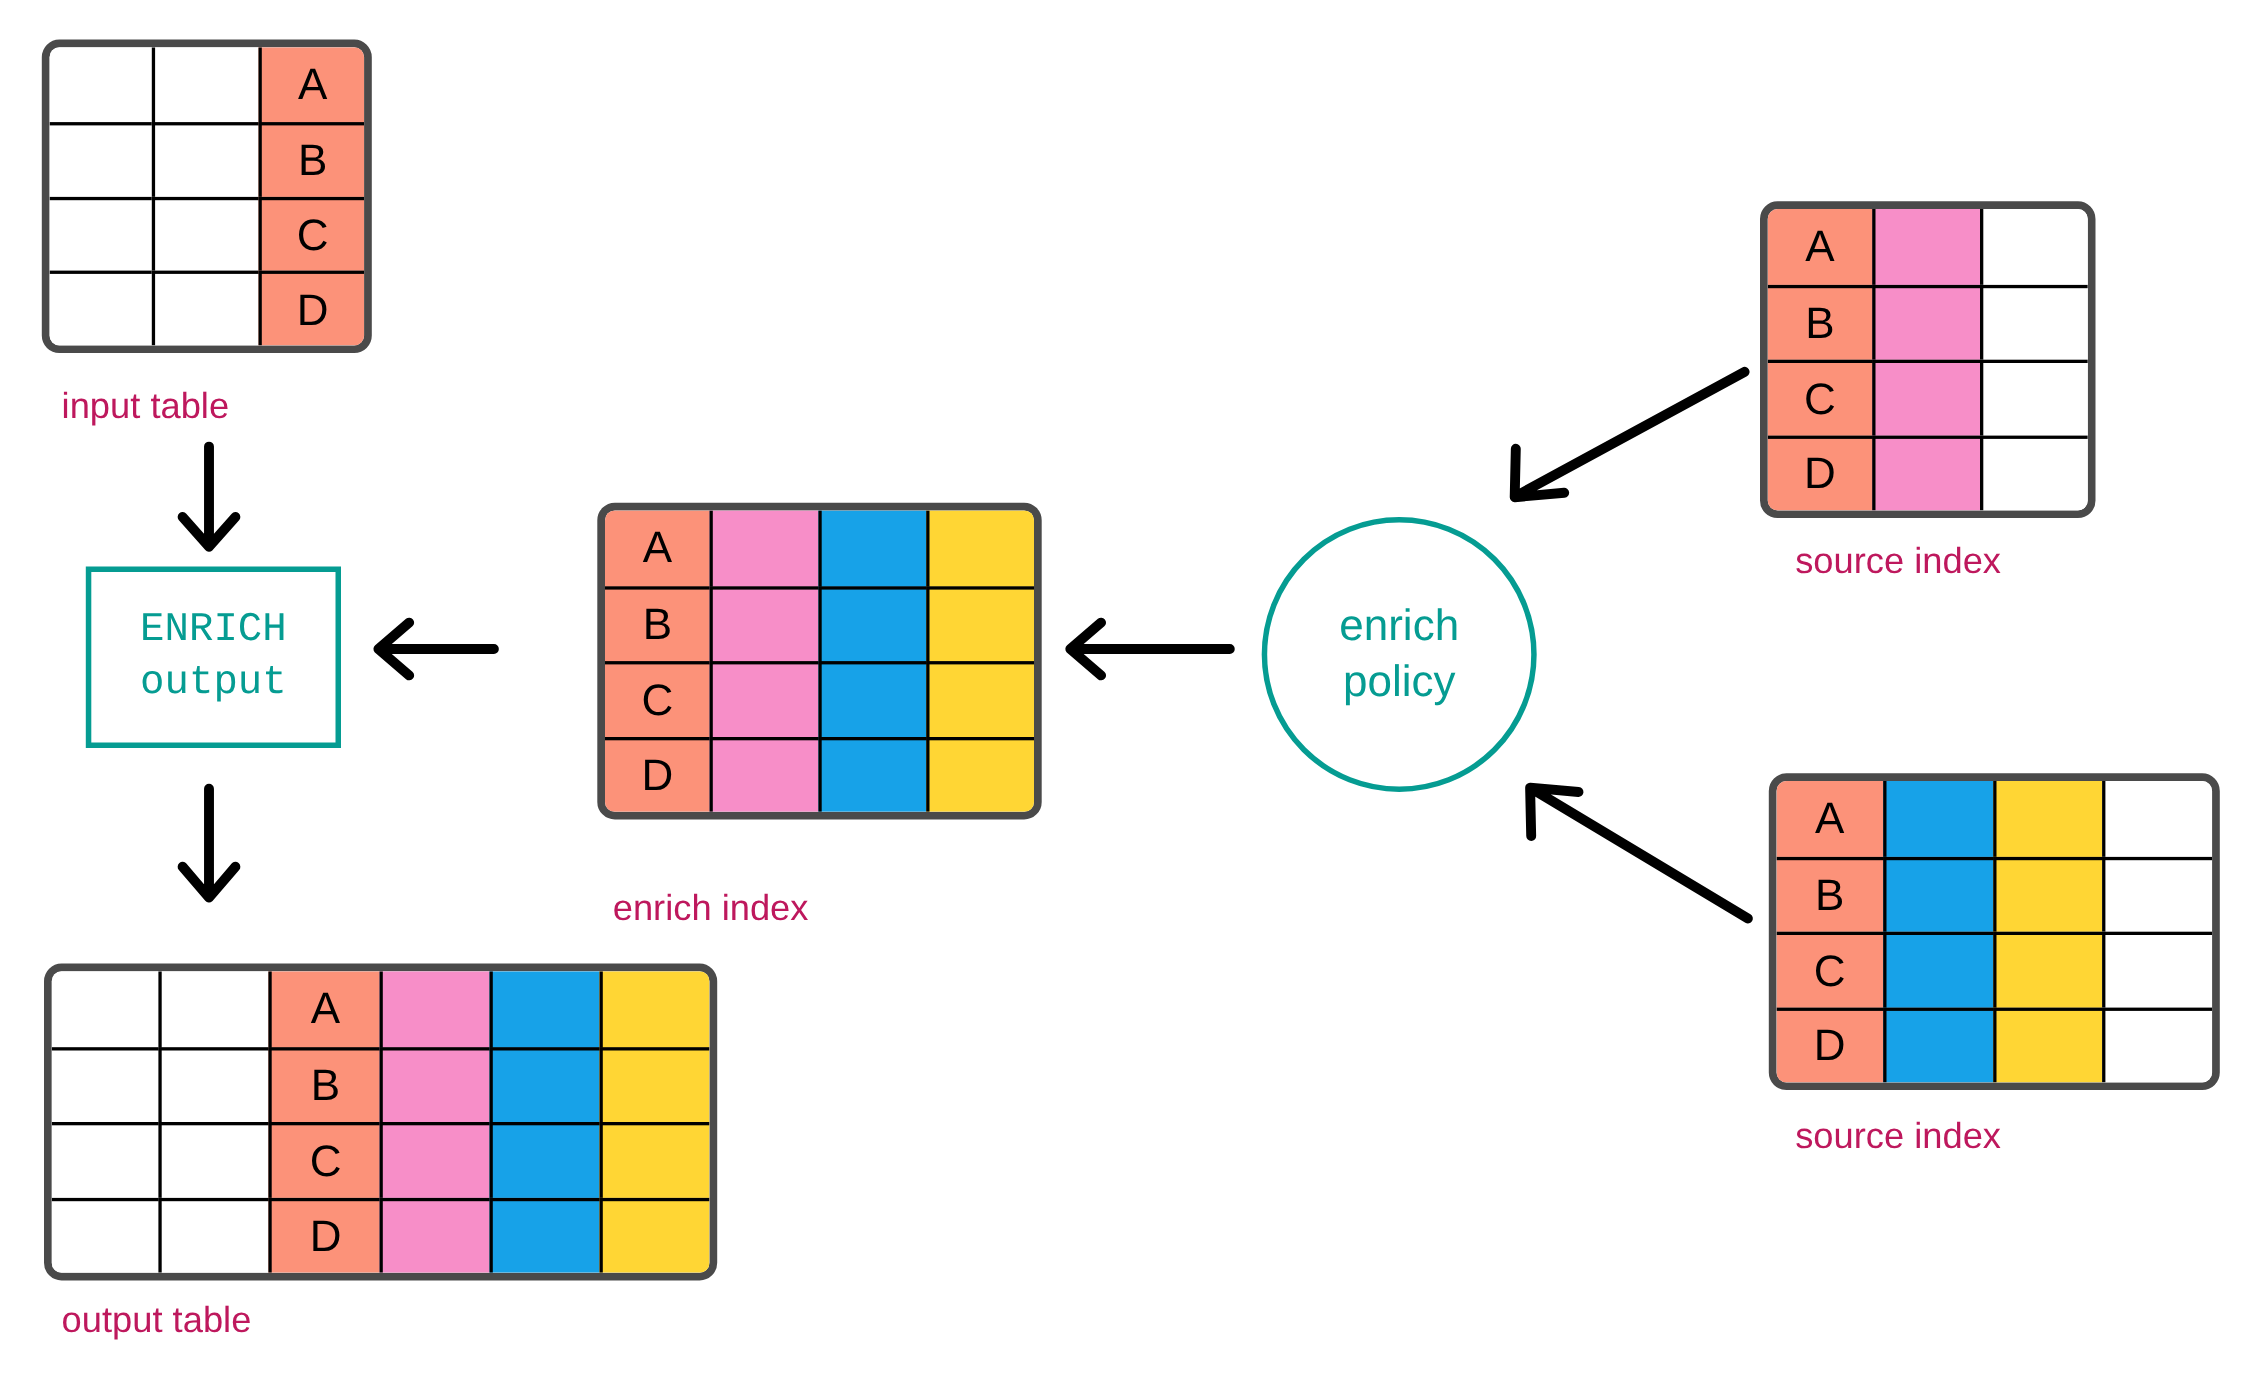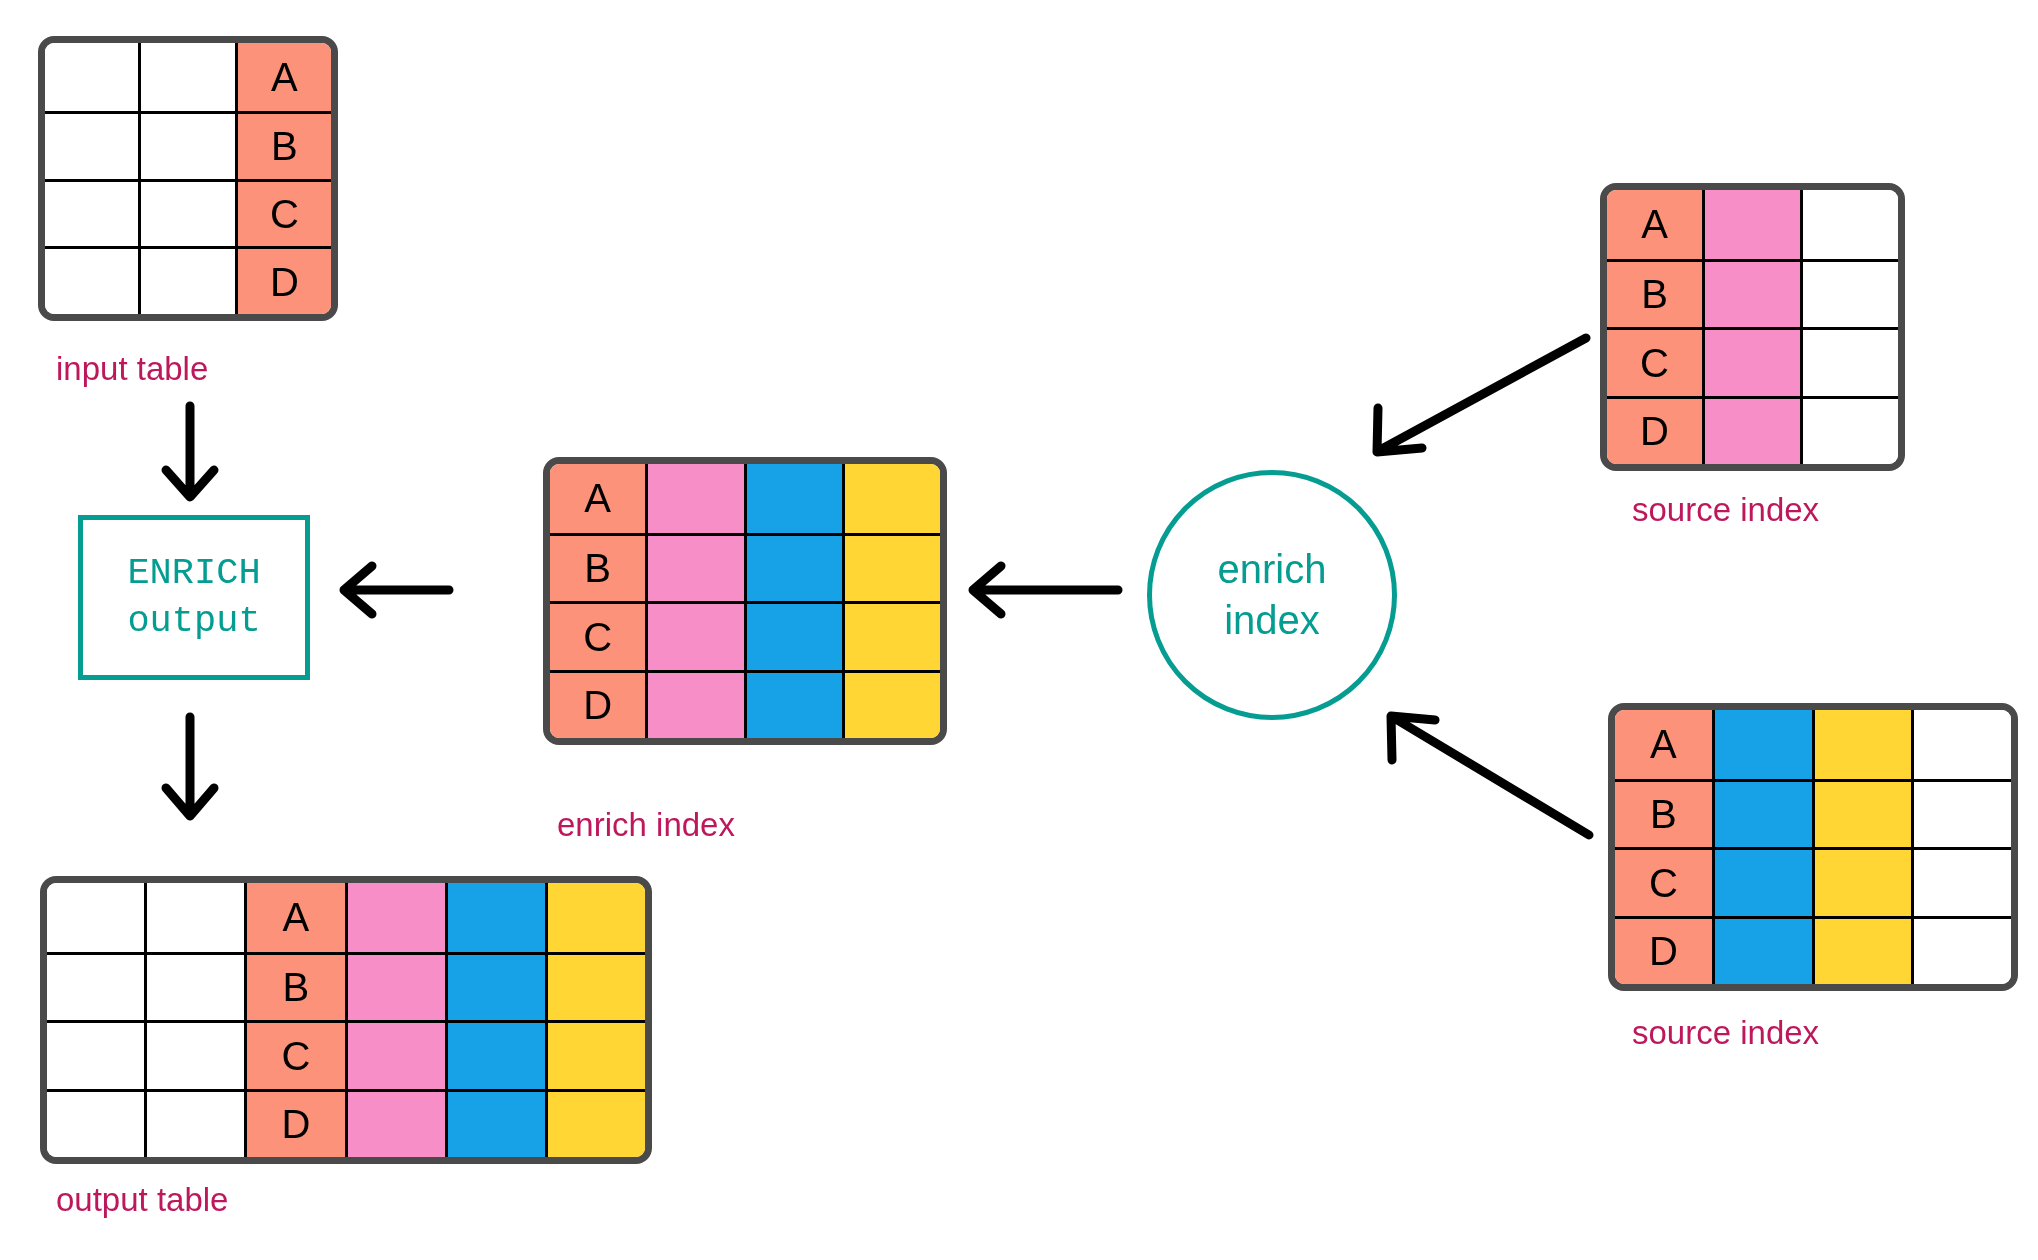--- a/index.html
+++ b/index.html
@@ -183,21 +183,21 @@
       </div>
     </div>
   <div class="caption" style="left:557px; top:764px;margin-top:44px;">enrich index</div>
 
   <svg class="arrow-svg" style="left:965px; top:560px; width:155px; height:60px;" viewBox="0 0 155 60">
     <path d="M153 30 L10 30 M36 6 L8 30 L36 54"></path>
   </svg>
 
   <div class="policy-circle" id="enrich-policy" style="left:1147px; top:470px; width:250px; height:250px;">
     <span>enrich</span>
-    <span>index</span>
+    <span>policy</span>
   </div>
 
   <svg class="arrow-svg" style="left:1364px; top:330px; width:230px; height:130px;" viewBox="0 0 230 130">
     <path d="M222 8 L16 120 M14 78 L13 122 L58 118"></path>
   </svg>
 
   <div class="tbl" id="source-index-top" style="left:1600px; top:183px; width:305px; height:288px;">
       <div class="tbl-row">
         <div class="cell c-salmon">A</div>
         <div class="cell c-pink"></div>

